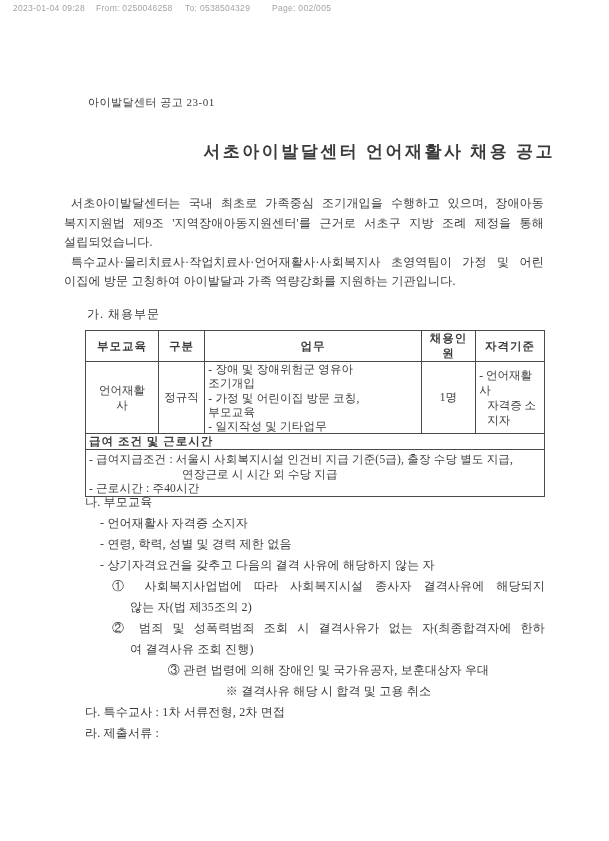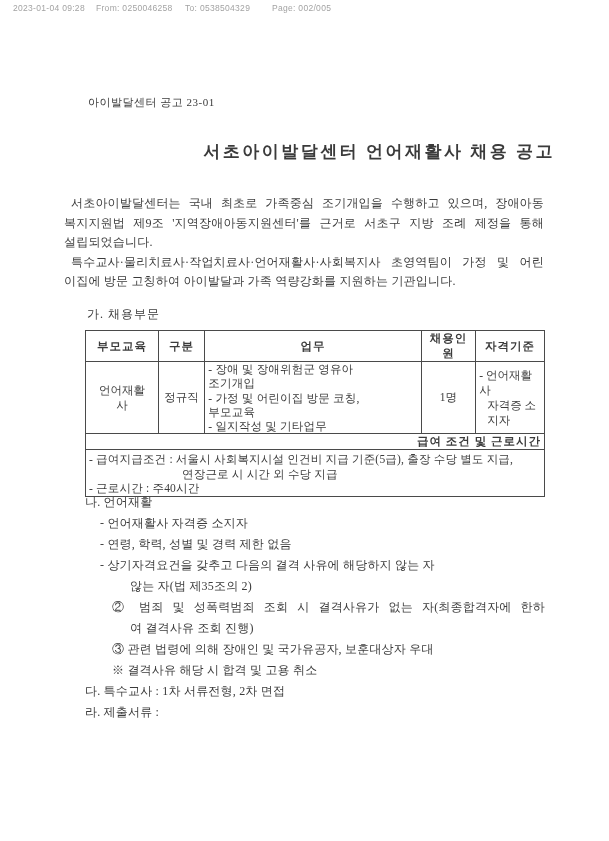--- a/index.html
+++ b/index.html
@@ -60,34 +60,34 @@
   .col-type{width:46px;}
   .col-duty{width:214px;}
   .col-count{width:54px;}
   .col-qual{width:68px;}
   td.cell-field,td.cell-type,td.cell-count{text-align:center;line-height:15px;}
   td.cell-duty{vertical-align:middle;}
   .duty-line{line-height:14.3px;letter-spacing:.2px;white-space:nowrap;}
   td.cell-qual{line-height:15px;padding-left:5px;margin-top:24px;}
   .qual-l2{padding-left:8px;}
   tr.salary-header-row td{
-    text-align:right;font-weight:bold;height:15px;letter-spacing:1px;
+    text-align:left;font-weight:bold;height:15px;letter-spacing:1px;
   }
   tr.salary-body-row td{height:44px;vertical-align:top;padding-top:2px;}
   .salary-line{line-height:14.3px;letter-spacing:.2px;}
   .salary-line2{padding-left:93px;}
 
   
   .lower{
     position:absolute;top:492px;left:85px;width:460px;
     font-size:12px;line-height:21px;letter-spacing:.2px;
   }
   .lv0{padding-left:0;}
   .lv1{padding-left:15px;}
-  .lv2{padding-left:27px;}
+  .lv2{padding-left:27px;text-align:center;}
   .lv3{padding-left:45px;}
   .lv2j{padding-left:27px;text-align:justify;text-align-last:justify;}
   .nowrap{white-space:nowrap;}
 </style>
 </head>
 <body>
 
 <div class="page">
 
   <div class="fax-header">
@@ -155,24 +155,25 @@
             <div class="salary-line">- 급여지급조건 : 서울시 사회복지시설 인건비 지급 기준(5급), 출장 수당 별도 지급,</div>
             <div class="salary-line salary-line2">연장근로 시 시간 외 수당 지급</div>
             <div class="salary-line">- 근로시간 : 주40시간</div>
           </td>
         </tr>
       </tbody>
     </table>
   </div>
 
   <div class="lower">
-    <div class="lv0 nowrap">나. 언어재활</div>
+    <div class="lv0 nowrap">나. 부모교육</div>
     <div class="lv1 nowrap">- 언어재활사 자격증 소지자</div>
     <div class="lv1 nowrap">- 연령, 학력, 성별 및 경력 제한 없음</div>
     <div class="lv1 nowrap">- 상기자격요건을 갖추고 다음의 결격 사유에 해당하지 않는 자</div>
+    <div class="lv2j">① 사회복지사업법에 따라 사회복지시설 종사자 결격사유에 해당되지</div>
     <div class="lv3 nowrap">않는 자(법 제35조의 2)</div>
     <div class="lv2j">② 범죄 및 성폭력범죄 조회 시 결격사유가 없는 자(최종합격자에 한하</div>
     <div class="lv3 nowrap">여 결격사유 조회 진행)</div>
     <div class="lv2 nowrap">③ 관련 법령에 의해 장애인 및 국가유공자, 보훈대상자 우대</div>
     <div class="lv2 nowrap">※ 결격사유 해당 시 합격 및 고용 취소</div>
     <div class="lv0 nowrap">다. 특수교사 : 1차 서류전형, 2차 면접</div>
     <div class="lv0 nowrap">라. 제출서류 :</div>
   </div>
 
 </div>

